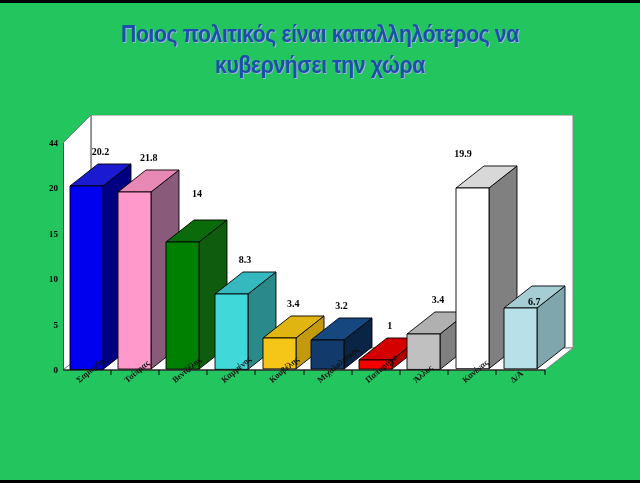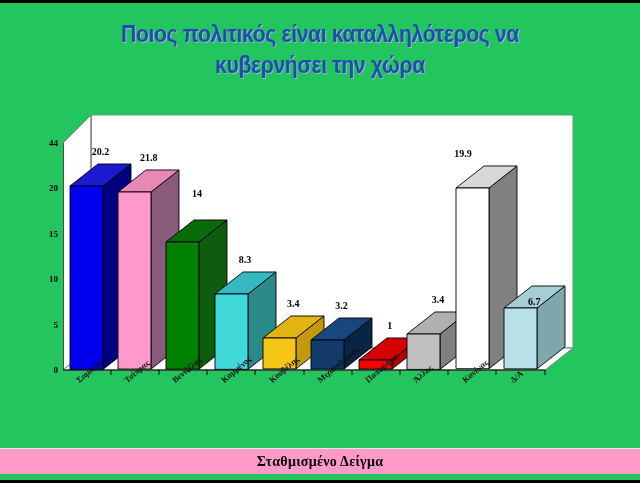--- a/index.html
+++ b/index.html
@@ -267,17 +267,14 @@
       <div class="xlabel" style="left: 107.4px;">Βενιζέλος</div>
       <div class="xlabel" style="left: 155.6px;">Καμμένος</div>
       <div class="xlabel" style="left: 203.8px;">Κουβέλης</div>
       <div class="xlabel" style="left: 252px;">Μιχαλολιάκος</div>
       <div class="xlabel" style="left: 300.2px;">Παπαρήγα</div>
       <div class="xlabel" style="left: 348.4px;">Άλλος</div>
       <div class="xlabel" style="left: 396.6px;">Κανένας</div>
       <div class="xlabel" style="left: 444.8px;">Δ/Α</div>
     </div>
 
-  <div id="footer">
-    <span id="footer-text">Σταθμισμένο Δείγμα</span>
-  </div>
 
 </div>
 
 </body></html>

